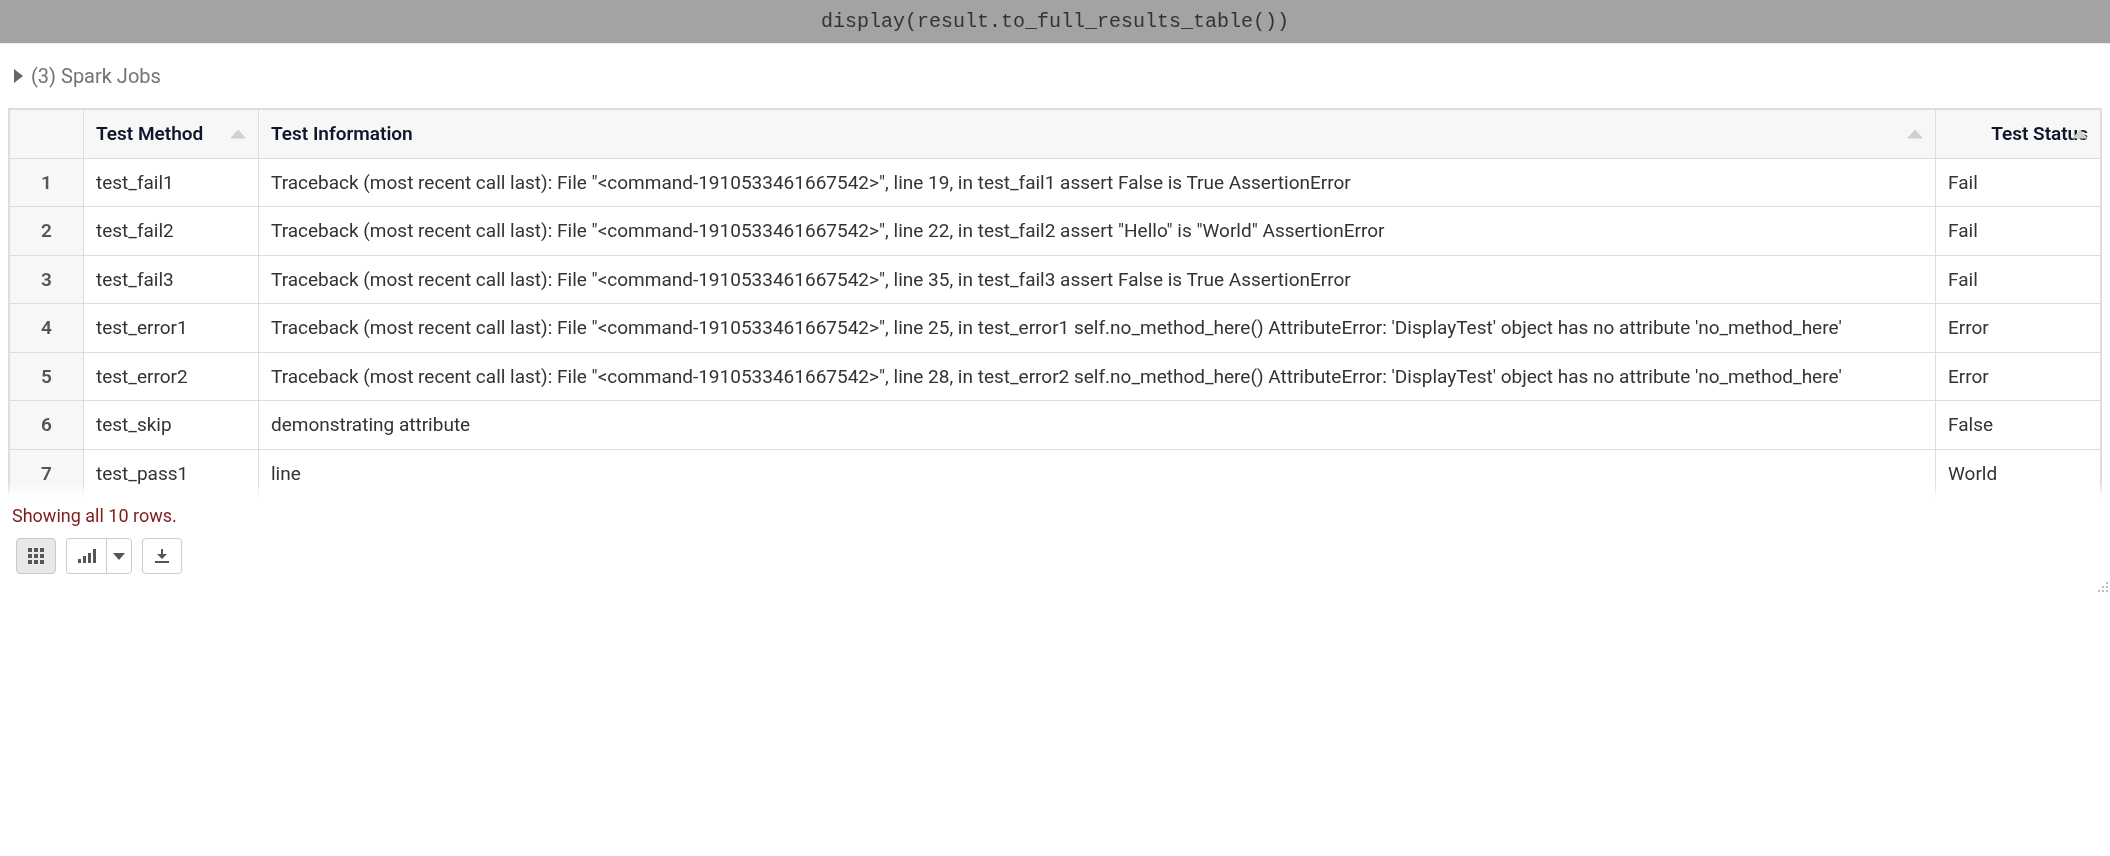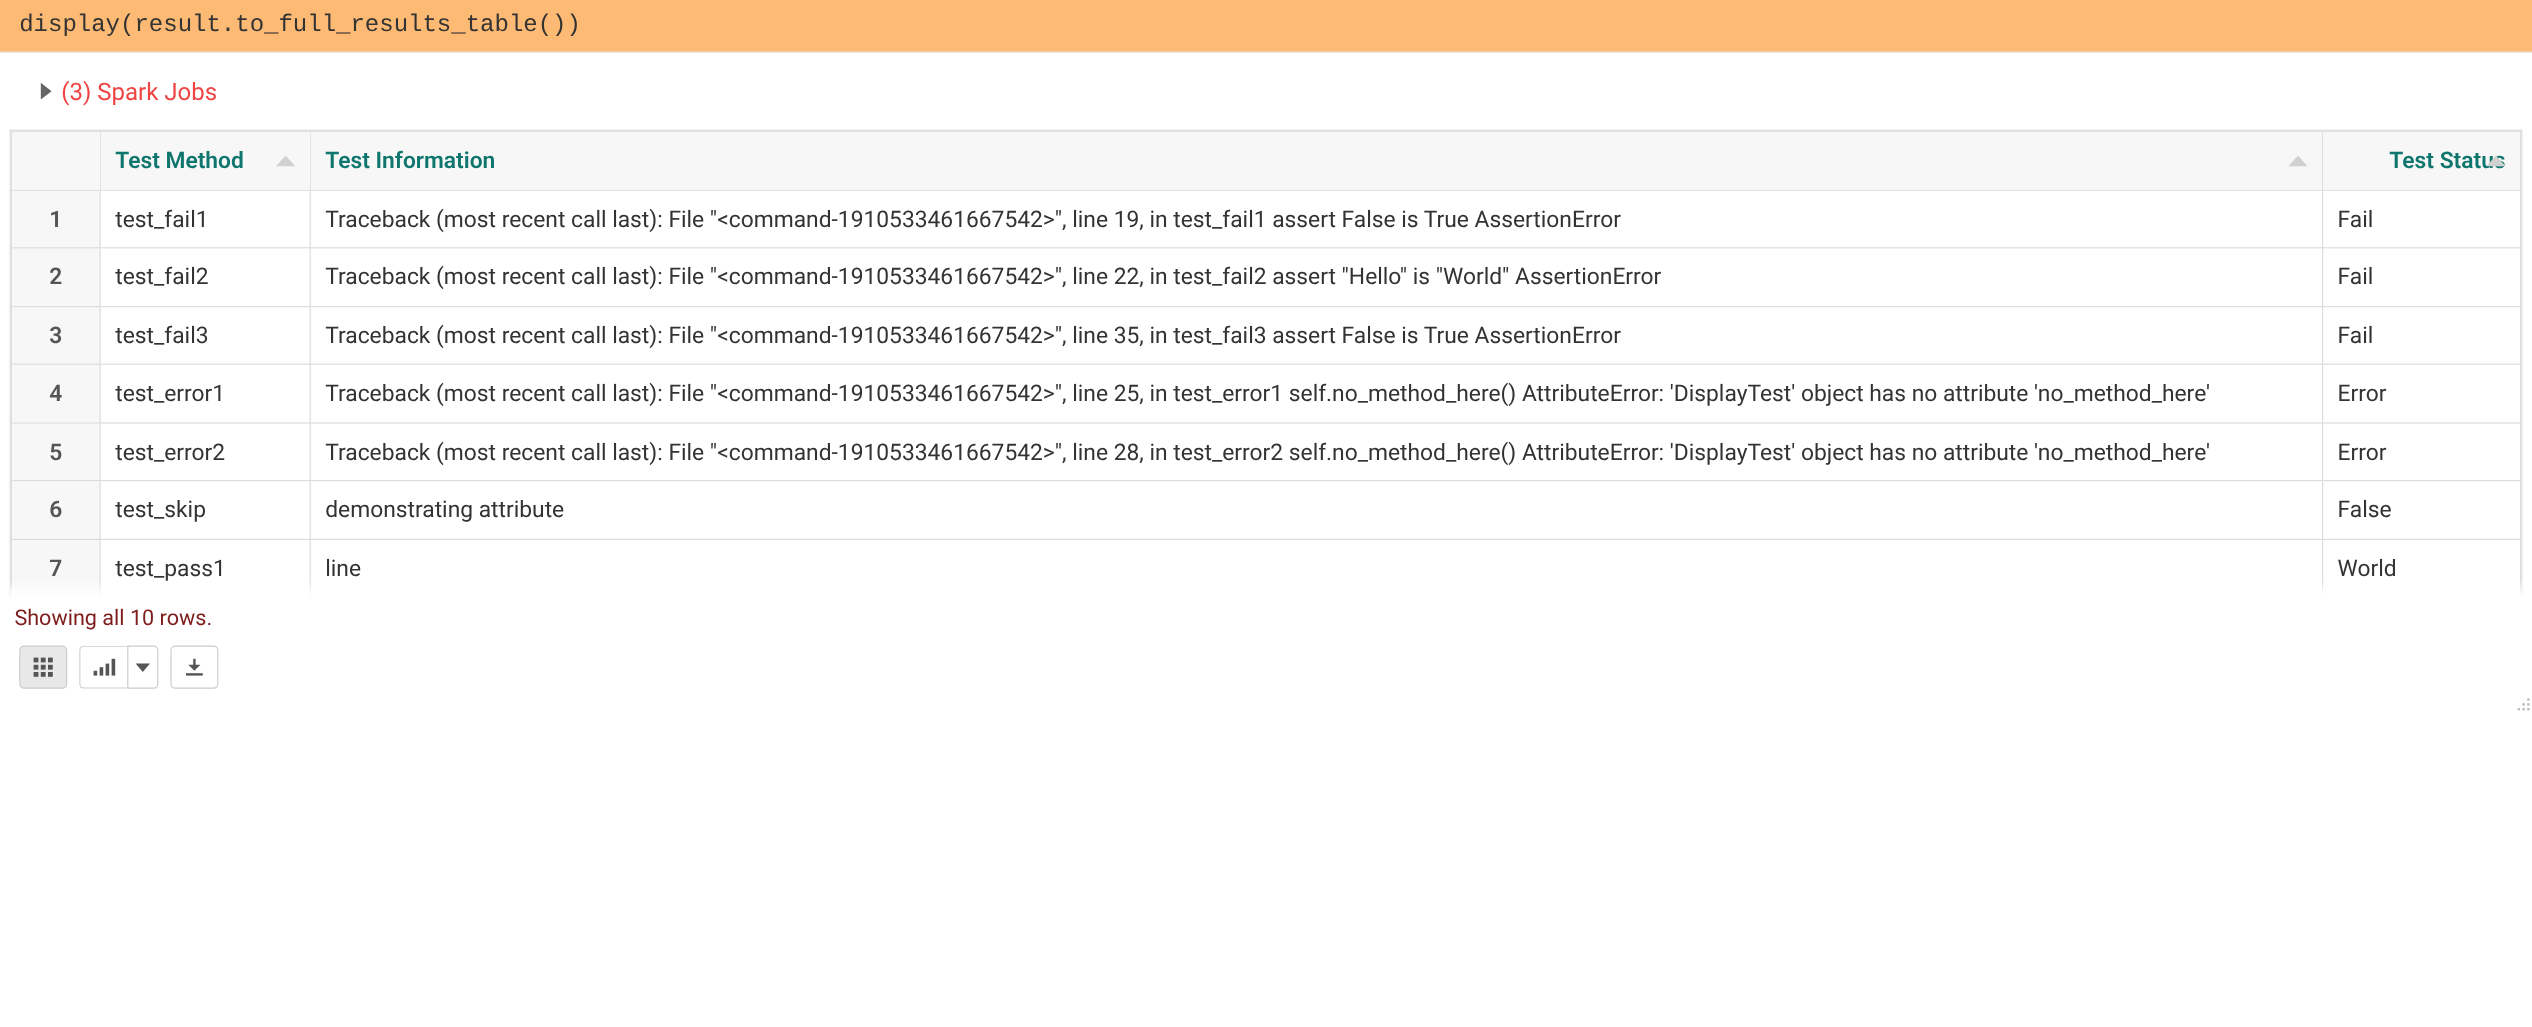--- a/index.html
+++ b/index.html
@@ -4,35 +4,36 @@
 <style>
 * { box-sizing: border-box; margin: 0; padding: 0; }
 body {
   font-family: -apple-system, BlinkMacSystemFont, "Segoe UI", Roboto, "Helvetica Neue", Arial, sans-serif;
   font-size: 18px;
   color: #333;
   background: #fff;
   width: 2110px;
 }
 .code-cell {
-  background: #fdba74;
+  background: #a3a3a3;
   padding: 10px 16px;
   font-family: "SFMono-Regular", Consolas, "Liberation Mono", Menlo, monospace;
   font-size: 20px;
   color: #333;
   border-bottom: 1px solid #eee;
+  text-align: center;
 }
 .output-area { padding: 16px 8px 0 8px; }
 .spark-jobs {
   display: flex;
   align-items: center;
   gap: 8px;
-  color: #ef4444;
+  color: #737373;
   font-size: 20px;
-  margin: 4px 0 20px 26px;
+  margin: 4px 0 20px 6px;
   cursor: pointer;
 }
 .spark-jobs .tri {
   width: 0; height: 0;
   border-top: 7px solid transparent;
   border-bottom: 7px solid transparent;
   border-left: 9px solid #666;
 }
 .table-wrap {
   border: 1px solid #ddd;
@@ -49,21 +50,21 @@
   border: 1px solid #ddd;
   padding: 10px 12px;
   text-align: left;
   vertical-align: top;
   font-size: 19px;
   line-height: 1.45;
 }
 th {
   background: #f7f7f7;
   font-weight: 600;
-  color: #0f766e;
+  color: #0f172a;
   position: relative;
 }
 th.rownum-h, td.rownum {
   width: 74px;
   text-align: center;
   background: #f7f7f7;
   font-weight: 600;
   color: #555;
 }
 th .sort-icon {

